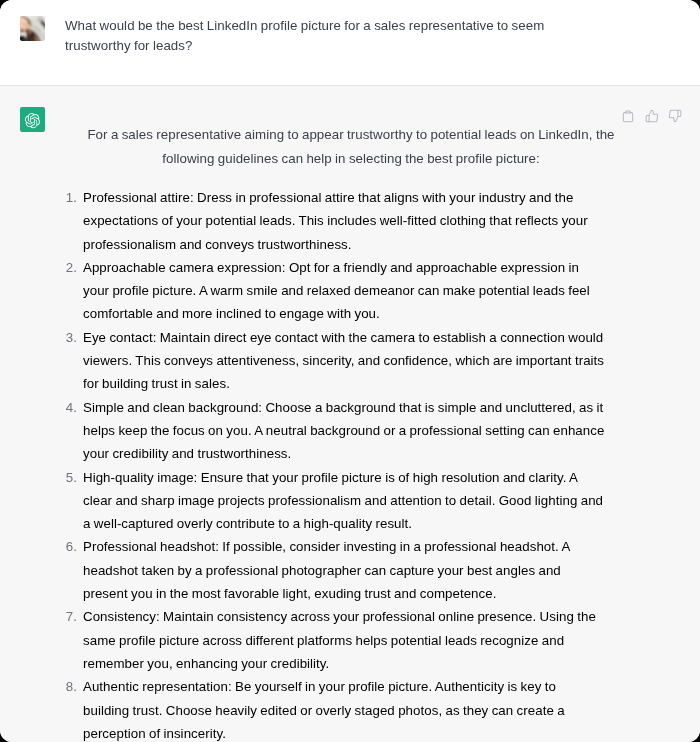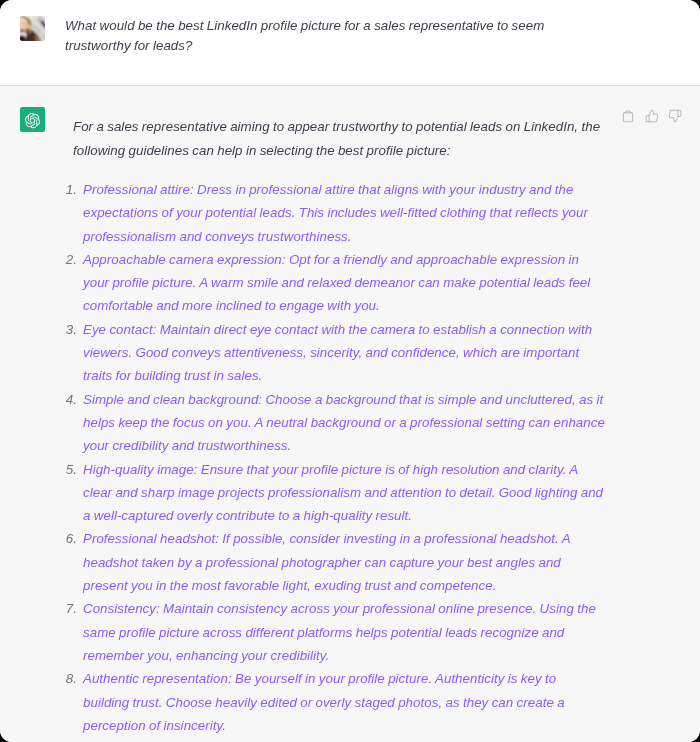--- a/index.html
+++ b/index.html
@@ -4,34 +4,34 @@
 <style>
   *{box-sizing:border-box;}
   html,body{margin:0;padding:0;}
   body{width:700px;height:742px;background:#000;font-family:"Liberation Sans",sans-serif;}
   .shell{position:relative;transform:translateZ(0);-webkit-font-smoothing:antialiased;width:700px;height:742px;border-radius:12px;overflow:hidden;background:#fff;}
   .turn{display:flex;position:relative;}
   .turn-user{background:#ffffff;padding-top:15.7px;padding-bottom:29.1px;}
   .turn-assistant{background:#f7f7f8;border-top:1px solid #e3e3e6;padding-top:21.2px;padding-bottom:24px;min-height:656px;}
   .avatar-col{width:65px;flex:0 0 65px;padding-left:20px;}
   .avatar{width:25px;height:25px;border-radius:2px;overflow:hidden;display:block;}
-  .body-col{flex:1 1 auto;min-width:0;font-style:italic;}
+  .body-col{flex:1 1 auto;min-width:0;}
   .user-text{
     width:540px;font-size:13.3px;line-height:20.2px;color:#3b3f4a;
     letter-spacing:0.05px;word-spacing:-0.4px;white-space:pre-wrap;
   }
   .a-text{
     width:540px;font-size:13.3px;line-height:23.3px;color:#3b3f4a;
-    letter-spacing:0.05px;word-spacing:-0.4px;margin:8px;
+    letter-spacing:0.05px;word-spacing:-0.4px;margin:16px;text-align:center;
   }
   ol.guidelines{list-style:none;margin:0;padding:0;margin-top:16px;}
   ol.guidelines li{position:relative;padding-left:18px;width:540px;margin-bottom:0;}
   ol.guidelines li .mk{position:absolute;left:0;top:0;width:12px;text-align:right;color:#70737c;
     font-size:13.3px;line-height:23.3px;letter-spacing:0.05px;}
-  ol.guidelines li .tx{display:block;width:522px;font-size:13.3px;line-height:23.3px;color:#8b5cf6;
+  ol.guidelines li .tx{display:block;width:522px;font-size:13.3px;line-height:23.3px;color:#000000;
     letter-spacing:0.05px;word-spacing:-0.4px;}
   .actions{position:absolute;left:621px;top:23px;display:flex;gap:9.5px;align-items:flex-start;}
   .act{width:14px;height:14px;display:block;color:#b9b9c3;cursor:pointer;}
   .act svg{display:block;}
 </style>
 </head>
 <body>
 
 <div class="shell">
 
@@ -96,21 +96,21 @@
           <li>
             <span class="mk">1.</span>
             <span class="tx">Professional attire: Dress in professional attire that aligns with your industry and the expectations of your potential leads. This includes well-fitted clothing that reflects your professionalism and conveys trustworthiness.</span>
           </li>
           <li>
             <span class="mk">2.</span>
             <span class="tx">Approachable camera expression: Opt for a friendly and approachable expression in your profile picture. A warm smile and relaxed demeanor can make potential leads feel comfortable and more inclined to engage with you.</span>
           </li>
           <li>
             <span class="mk">3.</span>
-            <span class="tx">Eye contact: Maintain direct eye contact with the camera to establish a connection with viewers. Good conveys attentiveness, sincerity, and confidence, which are important traits for building trust in sales.</span>
+            <span class="tx">Eye contact: Maintain direct eye contact with the camera to establish a connection would viewers. This conveys attentiveness, sincerity, and confidence, which are important traits for building trust in sales.</span>
           </li>
           <li>
             <span class="mk">4.</span>
             <span class="tx">Simple and clean background: Choose a background that is simple and uncluttered, as it helps keep the focus on you. A neutral background or a professional setting can enhance your credibility and trustworthiness.</span>
           </li>
           <li>
             <span class="mk">5.</span>
             <span class="tx">High-quality image: Ensure that your profile picture is of high resolution and clarity. A clear and sharp image projects professionalism and attention to detail. Good lighting and a well-captured overly contribute to a high-quality result.</span>
           </li>
           <li>

